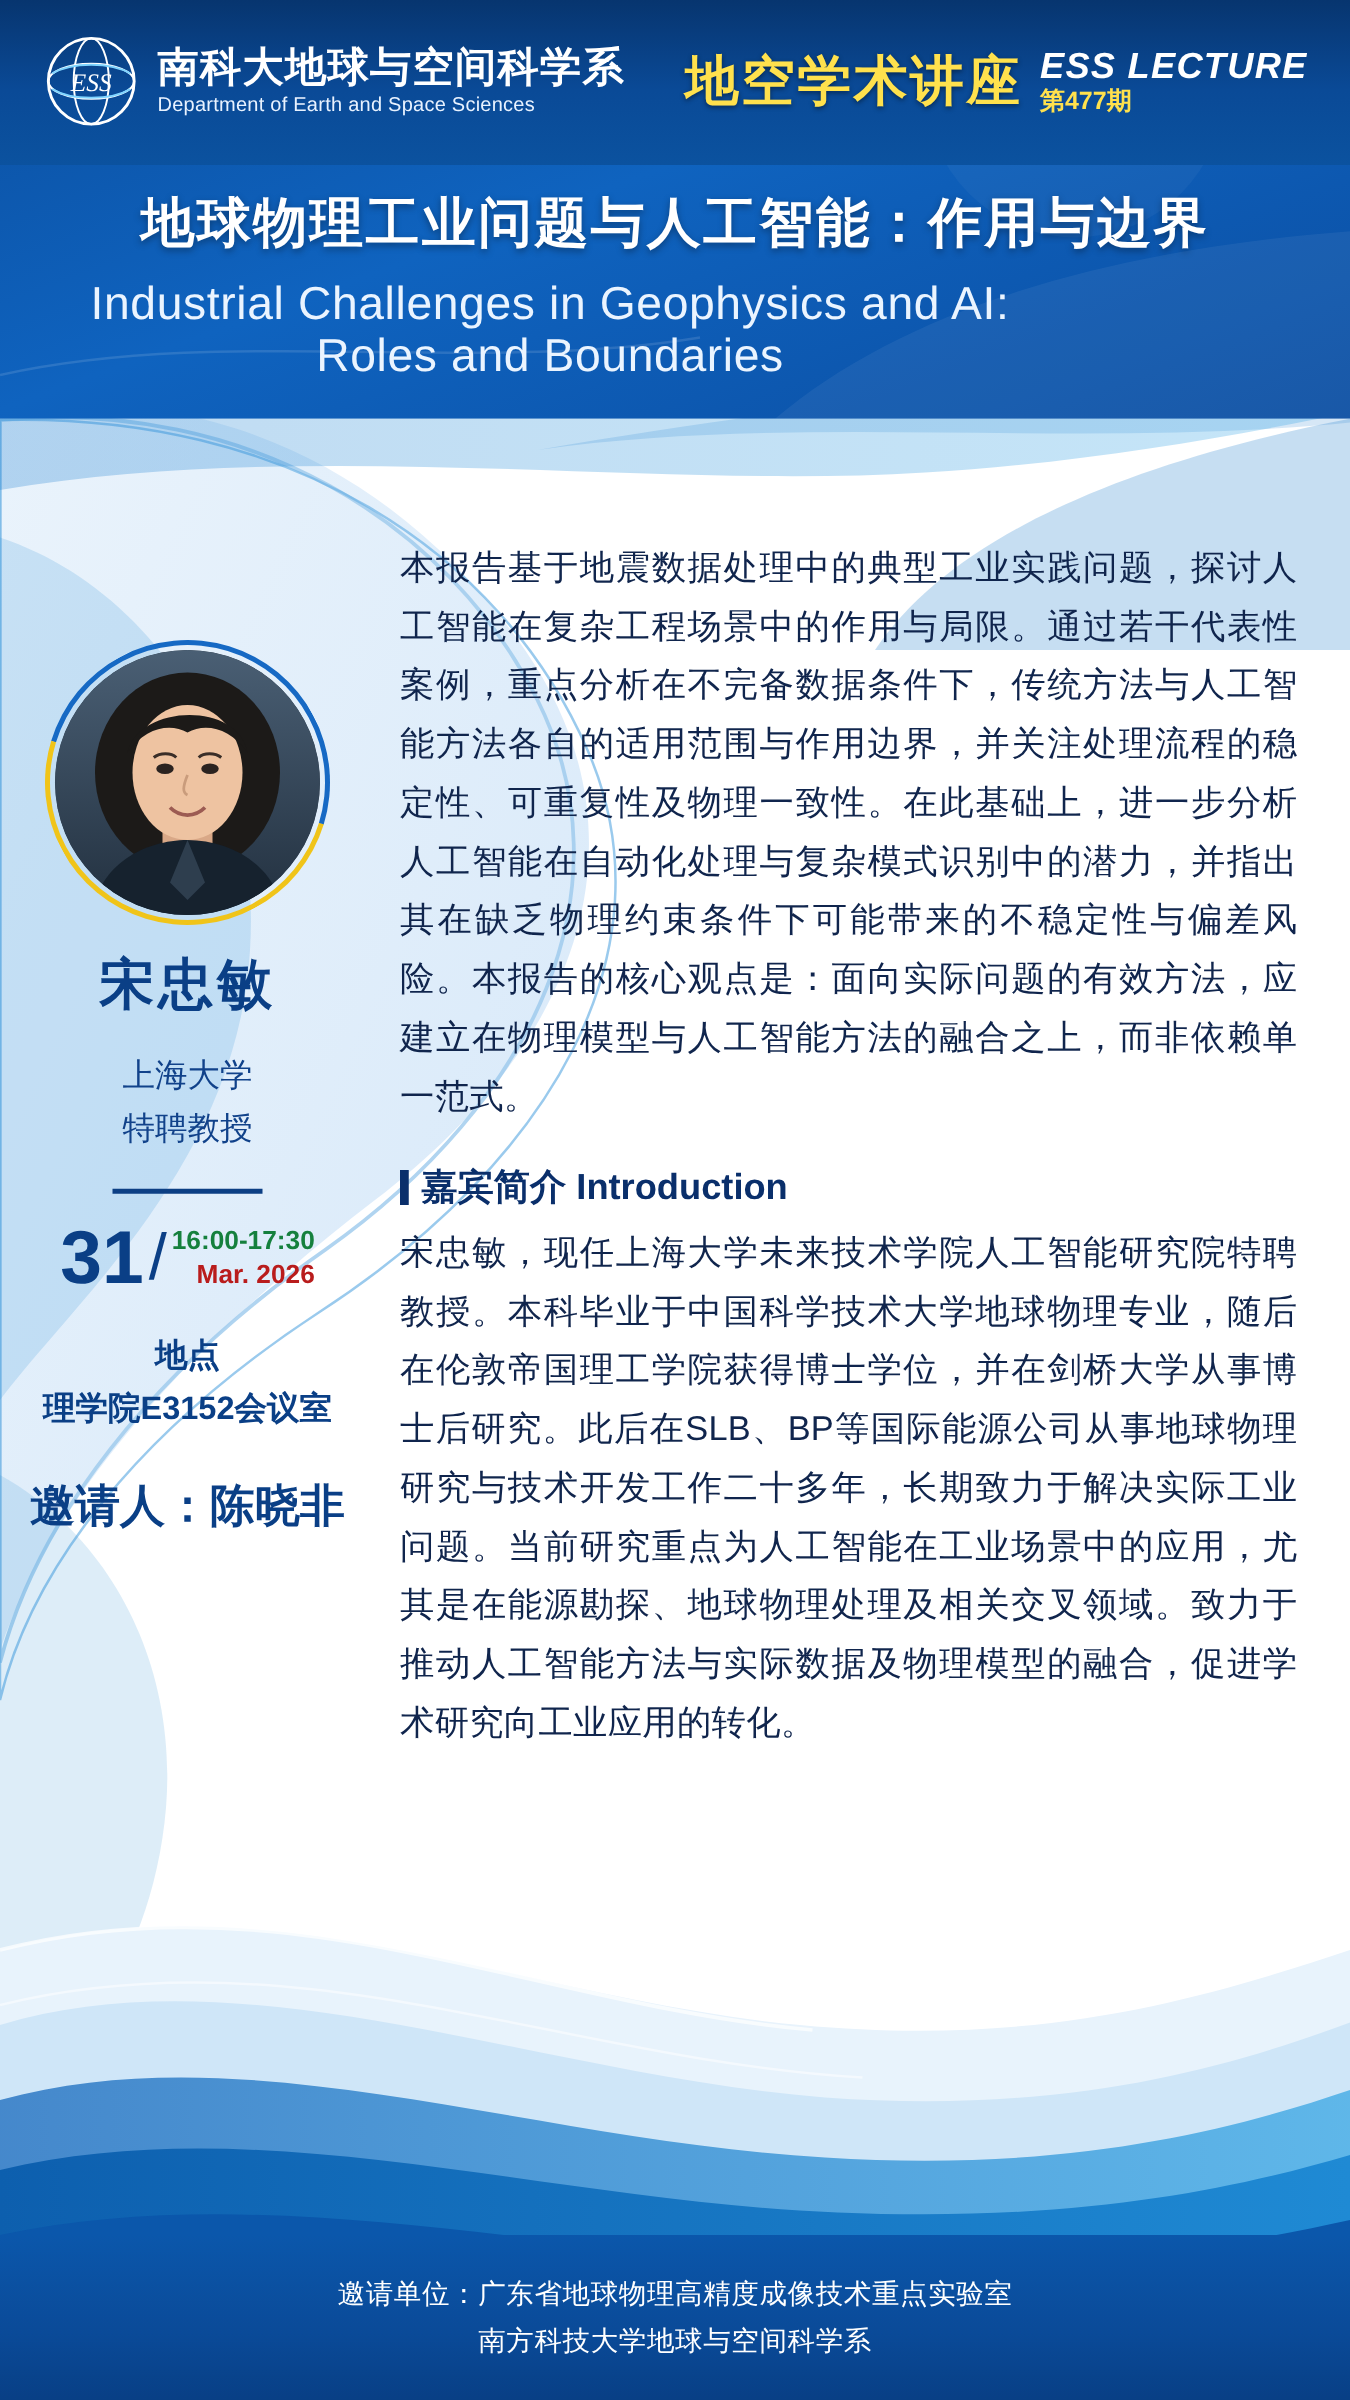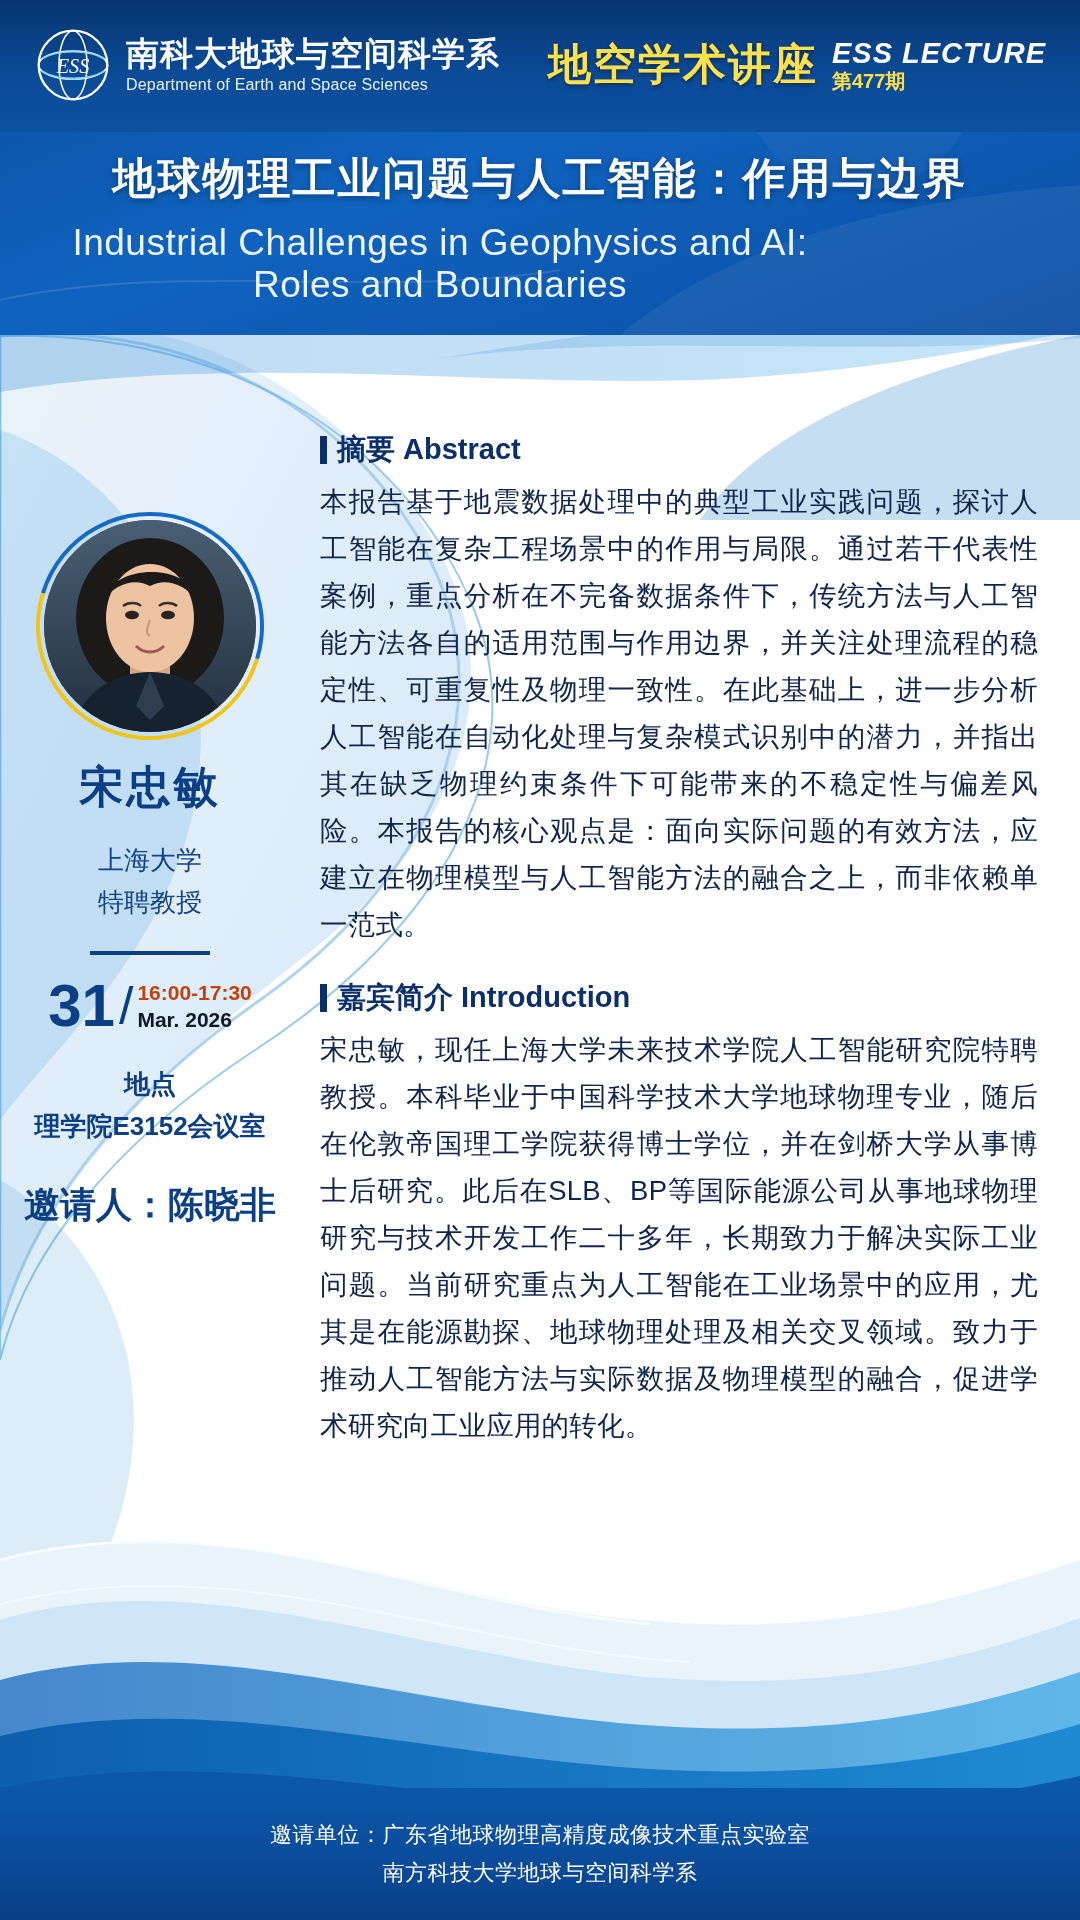--- a/index.html
+++ b/index.html
@@ -109,22 +109,22 @@
   }
   .date-row {
     display: flex; align-items: flex-end; gap: 4px; margin-bottom: 28px;
   }
   .date-day {
     font-size: 60px; font-weight: bold; color: #0a3f86; line-height: 58px;
     font-family: "Liberation Sans", sans-serif;
   }
   .date-slash { font-size: 52px; color: #0a3f86; line-height: 58px; font-weight: 300; }
   .date-sub { display: flex; flex-direction: column; padding-bottom: 2px; }
-  .date-time { font-size: 21px; font-weight: bold; color: #c2410c; line-height: 27px; }
-  .date-month { font-size: 21px; font-weight: bold; color: #0f172a; line-height: 27px; }
+  .date-time { font-size: 21px; font-weight: bold; color: #15803d; line-height: 27px; }
+  .date-month { font-size: 21px; font-weight: bold; color: #b91c1c; line-height: 27px; text-align: right; }
   .venue-label { font-size: 26px; font-weight: bold; color: #0a3f86; line-height: 42px; }
   .venue-value { font-size: 26px; font-weight: bold; color: #0a3f86; line-height: 42px; }
   .host { font-size: 36px; font-weight: bold; color: #0a3f86; margin-top: 34px; }
 
   
   .right-col {
     position: absolute; left: 320px; top: 430px; width: 718px;
   }
   .sec-head {
     display: flex; align-items: center; gap: 10px;
@@ -295,24 +295,20 @@
       </span>
     </div>
 
     <div class="venue-label">地点</div>
     <div class="venue-value">理学院E3152会议室</div>
     <div class="host">邀请人：陈晓非</div>
   </div>
 
   <div class="right-col">
 
-    <div class="sec-head">
-      <span class="sec-bar"></span>
-      <span>摘要 Abstract</span>
-    </div>
     <div class="body-text">本报告基于地震数据处理中的典型工业实践问题，探讨人工智能在复杂工程场景中的作用与局限。通过若干代表性案例，重点分析在不完备数据条件下，传统方法与人工智能方法各自的适用范围与作用边界，并关注处理流程的稳定性、可重复性及物理一致性。在此基础上，进一步分析人工智能在自动化处理与复杂模式识别中的潜力，并指出其在缺乏物理约束条件下可能带来的不稳定性与偏差风险。本报告的核心观点是：面向实际问题的有效方法，应建立在物理模型与人工智能方法的融合之上，而非依赖单一范式。</div>
 
     <div class="sec-gap"></div>
 
     <div class="sec-head">
       <span class="sec-bar"></span>
       <span>嘉宾简介 Introduction</span>
     </div>
     <div class="body-text">宋忠敏，现任上海大学未来技术学院人工智能研究院特聘教授。本科毕业于中国科学技术大学地球物理专业，随后在伦敦帝国理工学院获得博士学位，并在剑桥大学从事博士后研究。此后在SLB、BP等国际能源公司从事地球物理研究与技术开发工作二十多年，长期致力于解决实际工业问题。当前研究重点为人工智能在工业场景中的应用，尤其是在能源勘探、地球物理处理及相关交叉领域。致力于推动人工智能方法与实际数据及物理模型的融合，促进学术研究向工业应用的转化。</div>
   </div>

